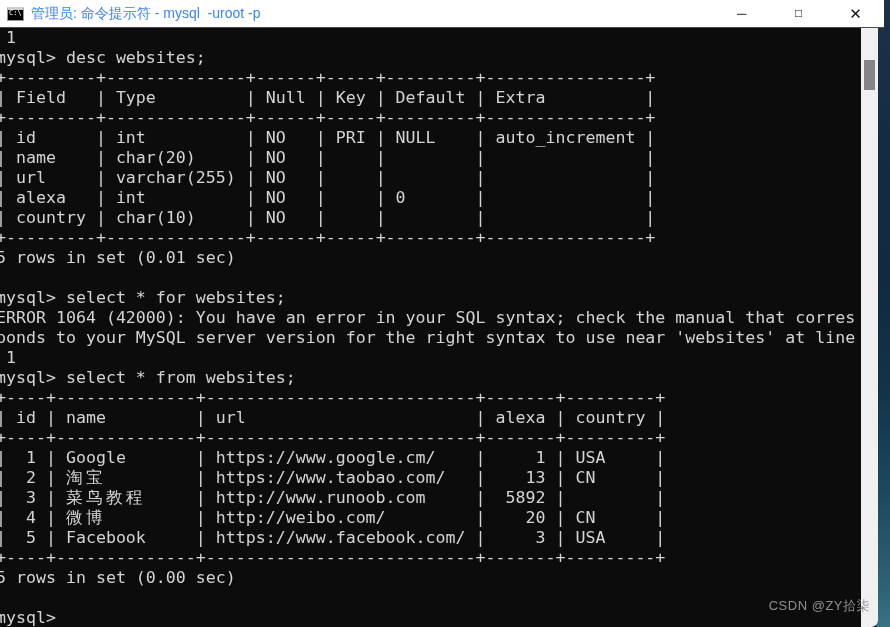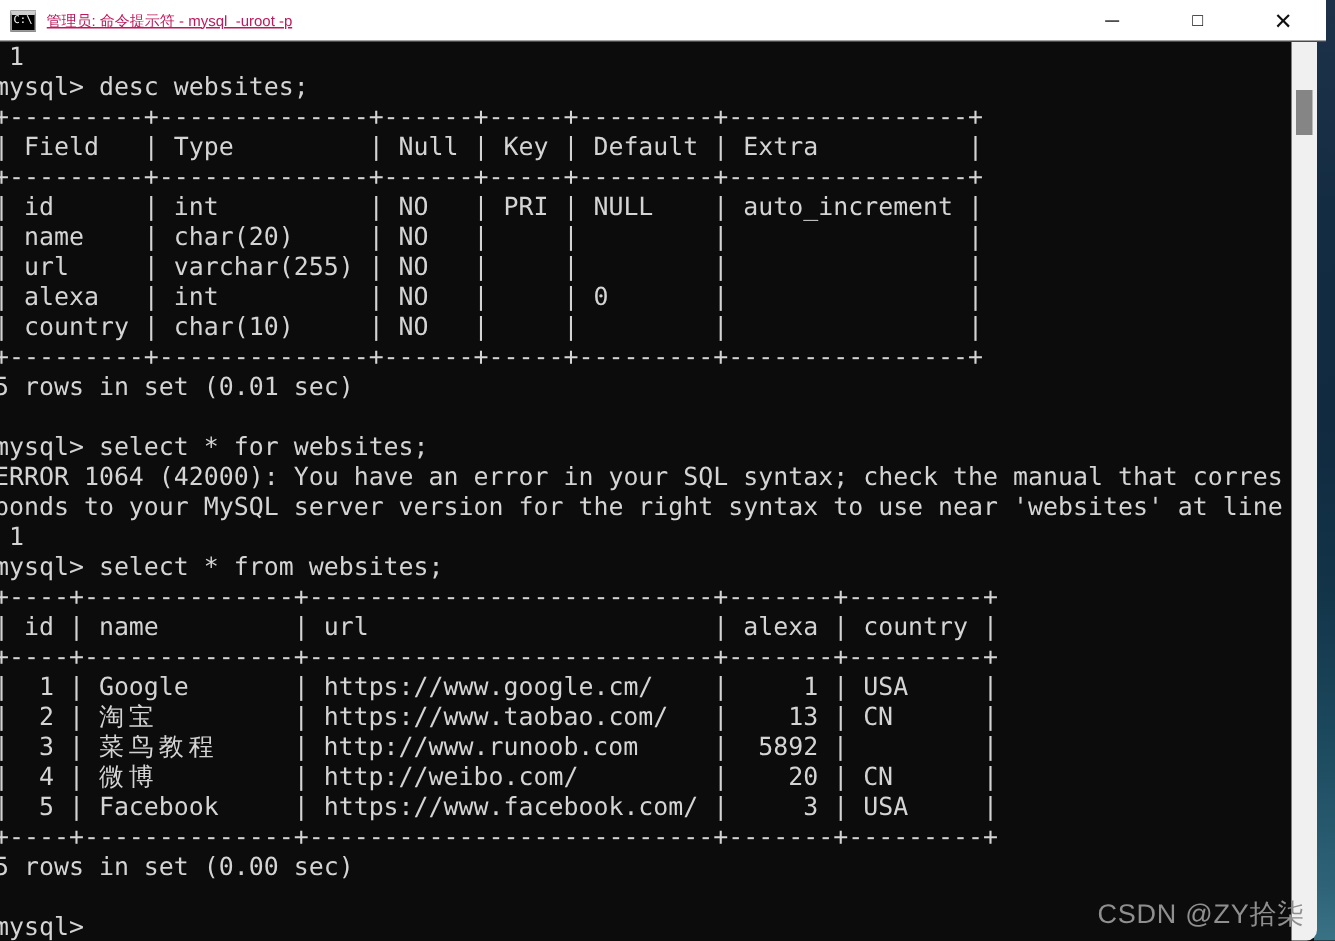--- a/index.html
+++ b/index.html
@@ -36,24 +36,23 @@
     border-top: 3px solid #cfcfcf;
     position: relative;
   }
   .cmd-icon-text {
     position: absolute; left: 1px; top: -1px;
     font-family: "DejaVu Sans Mono", monospace;
     font-size: 7px; line-height: 9px; color: #ffffff;
   }
   .title {
     margin-left: 7px;
-    font-size: 10px; color: #be185d;
+    font-size: 14px; color: #3b82f6;
     white-space: pre;
     overflow: hidden;
-    text-decoration: underline;
   }
   .controls { margin-left: auto; display: flex; height: 100%; }
   .ctrl {
     width: 57px; height: 100%;
     display: flex; align-items: center; justify-content: center;
     color: #101010; cursor: default;
   }
   .ctrl.min   { font-size: 13px; }
   .ctrl.max   { font-size: 12px; padding-bottom: 1px; }
   .ctrl.close { font-size: 15px; }
@@ -87,21 +86,21 @@
   }
   .thumb {
     position: absolute; top: 32px; left: 3px;
     width: 11px; height: 30px;
     background: #858585;
   }
 
   
   .watermark {
     position: absolute; top: 597px; right: 20px;
-    font-size: 18px; letter-spacing: 0.5px;
+    font-size: 13px; letter-spacing: 0.5px;
     color: #8f8f8f;
     z-index: 10;
     white-space: pre;
   }
 </style>
 </head>
 <body>
 
 <div class="bg-strip"></div>
 

